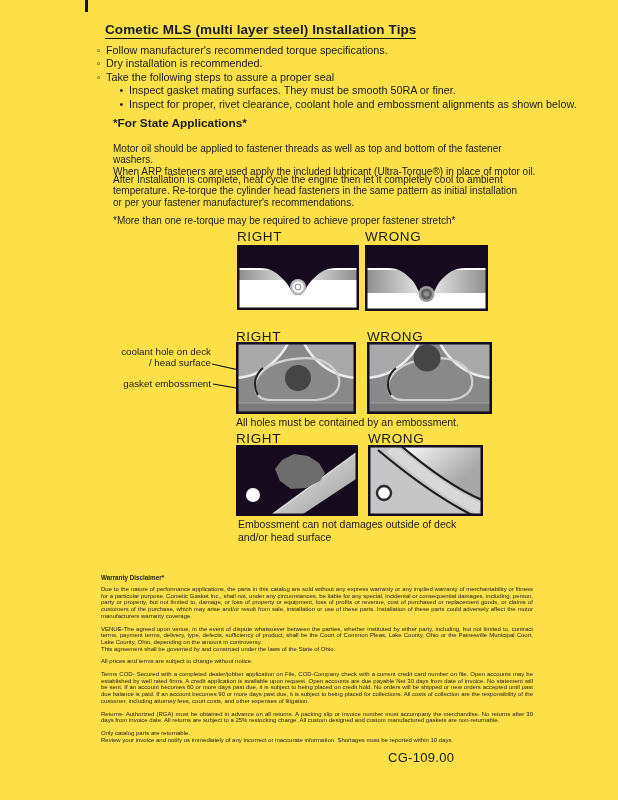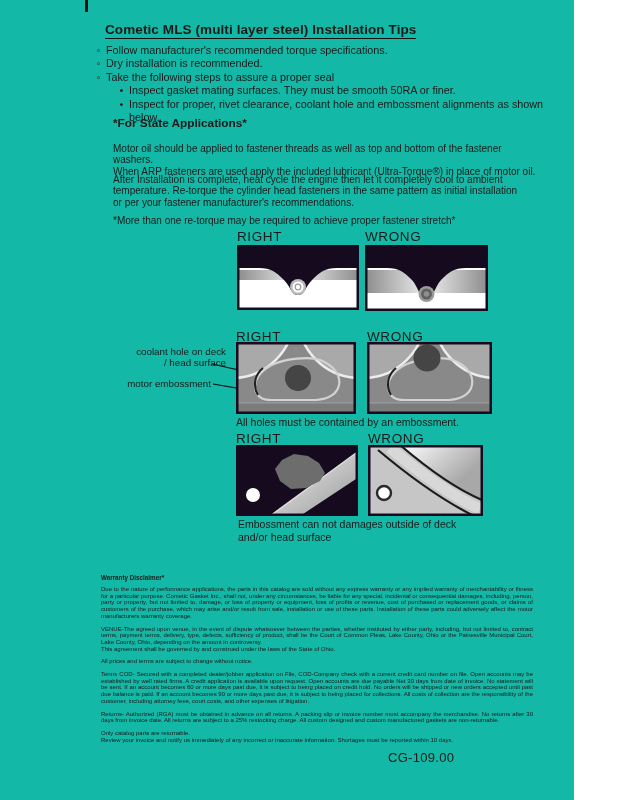--- a/index.html
+++ b/index.html
@@ -1,16 +1,16 @@
 <!DOCTYPE html>
 <html><head>
 <meta charset="utf-8">
 <style>
   html,body{margin:0;padding:0;background:#ffffff;}
-  .page{position:relative;width:574px;height:800px;background:#14b8a6;
+  .page{position:relative;width:618px;height:800px;background:#fde047;
         font-family:"Liberation Sans",sans-serif;color:#1a1a1a;overflow:hidden;}
   .abs{position:absolute;}
   .corner-mark{left:85px;top:0;width:3px;height:12px;background:#111;}
   .title{left:105px;top:22px;margin:0;font-size:13.5px;font-weight:bold;
          display:inline-block;border-bottom:1.6px solid #111;padding-bottom:1px;letter-spacing:0.1px;}
   .bullets{left:95px;top:44px;font-size:10.8px;line-height:13.4px;}
   .b-row{display:flex;gap:4px;}
   .b-row.sub{margin-left:23px;}
   .b-mark{flex:none;width:7px;text-align:center;}
   .h2{left:113px;top:116px;margin:0;font-size:11.8px;font-weight:bold;}
@@ -95,22 +95,22 @@
     <rect width="123" height="66" fill="#ffffff"></rect>
     <rect x="2" y="25" width="119" height="23" fill="url(#gB)"></rect>
     <path d="M2,2 H121 V23 H101 C89,23 84,27 76,35 C69,43 69,53 61.5,53 C54,53 54,43 47,35 C39,27 34,23 22,23 H2 Z" fill="#150a1e"></path>
     <circle cx="61.5" cy="49" r="8" fill="#9a9a9a"></circle>
     <circle cx="61.5" cy="49" r="5.5" fill="#606060"></circle>
     <circle cx="61.5" cy="49" r="2.8" fill="#8f8f8f"></circle>
     <rect x="1.25" y="1.25" width="120.5" height="63.5" fill="none" stroke="#150a1e" stroke-width="2.5"></rect>
   </svg>
 
 
-  <div class="abs ann" style="left:131px;top:346px;">coolant hole on deck / head surface</div>
-  <div class="abs ann" style="left:116px;top:378px;">motor embossment</div>
+  <div class="abs ann" style="left:116px;top:346px;">coolant hole on deck / head surface</div>
+  <div class="abs ann" style="left:116px;top:378px;">gasket embossment</div>
 
   <svg class="abs" style="left:210px;top:359px;" width="90" height="36" viewBox="0 0 90 36">
     <line x1="2" y1="5" x2="82" y2="23" stroke="#111" stroke-width="1.2"></line>
     <line x1="3" y1="25" x2="50" y2="33" stroke="#111" stroke-width="1.2"></line>
   </svg>
 
   <div class="abs dlabel" style="left:236px;top:329px;width:120px;">RIGHT</div>
   <div class="abs dlabel" style="left:367px;top:329px;width:125px;">WRONG</div>
 
   <svg class="abs" style="left:236px;top:342px;" width="120" height="72" viewBox="0 0 120 72">

